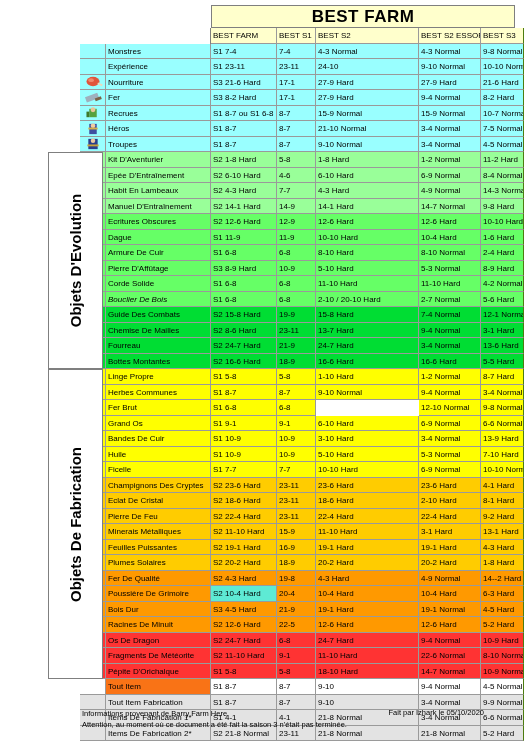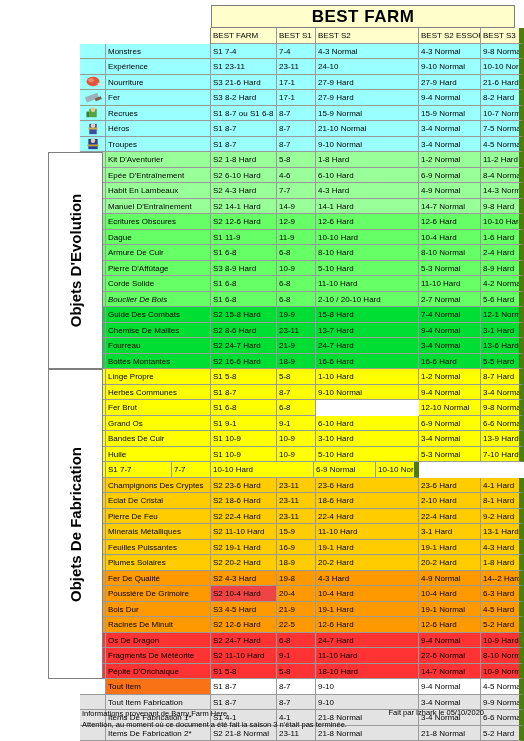--- a/index.html
+++ b/index.html
@@ -51,21 +51,21 @@
   }
   .c-group { width: 55px; border-right: 1px solid #7f7f7f; background: #fff; }
   .c-tier  { width: 25px; text-align: center; font-size: 7px; font-weight: bold;
              border-right: 1px solid #9a9a9a; }
   .c-icon  { width: 26px; padding: 0; position: relative; }
   .c-name  { width: 105px; }
   .c-f     { width: 66px; }
   .c-s1    { width: 39px; }
   .c-s2    { width: 103px; }
   .c-es    { width: 62px; }
-  .c-s3    { width: 43px; border-right: 5px solid #4d7c0f; }
+  .c-s3    { width: 43px; border-right: 1px solid #4d7c0f; }
 
   
   .hdr .cell { background: #ffffcc; font-size: 8px; }
   .hdr .c-group, .hdr .c-tier, .hdr .c-icon, .hdr .c-name {
     background: #ffffff; border-right: none; border-bottom: none;
   }
   .hdr .c-name { border-right: 1px solid #7f7f7f; }
 
   
   .blank { background: #ffffff; border: none; }
@@ -547,20 +547,21 @@
         <div class="cell c-s3" style="background: rgb(255, 255, 0);">7-10 Hard</div>
       </div>
       <div class="row">
         <div class="cell c-group" style="background: rgb(255, 255, 255); border-bottom: none;"></div>
         <div class="cell c-tier" style="background: rgb(255, 255, 255); border-bottom: none;"></div>
         <div class="cell c-icon" style="background: rgb(255, 255, 0);">
           <svg class="ico" viewBox="0 0 24 15">
             <path d="M14 1 q-6 4 -3 7 q3 3 -1 5" stroke="#d8b44a" stroke-width="2.5" fill="none"></path>
           </svg>
         </div>
+        <div class="cell c-name" style="background: rgb(255, 255, 0);">Ficelle</div>
         <div class="cell c-f" style="background: rgb(255, 255, 0);">S1 7-7</div>
         <div class="cell c-s1" style="background: rgb(255, 255, 0);">7-7</div>
         <div class="cell c-s2" style="background: rgb(255, 255, 0);">10-10 Hard</div>
         <div class="cell c-es" style="background: rgb(255, 255, 0);">6-9 Normal</div>
         <div class="cell c-s3" style="background: rgb(255, 255, 0);">10-10 Normal</div>
       </div>
       <div class="row">
         <div class="cell c-group" style="background: rgb(255, 255, 255); border-bottom: none;"></div>
         <div class="cell c-tier" style="background: rgb(236, 236, 236); border-bottom: none;"></div>
         <div class="cell c-icon" style="background: rgb(255, 204, 0);">
@@ -675,21 +676,21 @@
       <div class="row">
         <div class="cell c-group" style="background: rgb(255, 255, 255); border-bottom: none;"></div>
         <div class="cell c-tier" style="background: rgb(191, 191, 191); border-bottom: none;">3*</div>
         <div class="cell c-icon" style="background: rgb(255, 153, 0);">
           <svg class="ico" viewBox="0 0 24 15">
             <ellipse cx="12" cy="8" rx="6" ry="5" fill="#8a6bb0"></ellipse>
             <ellipse cx="10" cy="6" rx="2.5" ry="2" fill="#c3a8e0"></ellipse>
           </svg>
         </div>
         <div class="cell c-name" style="background: rgb(255, 153, 0);">Poussière De Grimoire</div>
-        <div class="cell c-f" style="background: #ef4444;">S2 10-4 Hard</div>
+        <div class="cell c-f" style="background: #5eead4;">S2 10-4 Hard</div>
         <div class="cell c-s1" style="background: rgb(255, 153, 0);">20-4</div>
         <div class="cell c-s2" style="background: rgb(255, 153, 0);">10-4 Hard</div>
         <div class="cell c-es" style="background: rgb(255, 153, 0);">10-4 Hard</div>
         <div class="cell c-s3" style="background: rgb(255, 153, 0);">6-3 Hard</div>
       </div>
       <div class="row">
         <div class="cell c-group" style="background: rgb(255, 255, 255); border-bottom: none;"></div>
         <div class="cell c-tier" style="background: rgb(191, 191, 191); border-bottom: none;"></div>
         <div class="cell c-icon" style="background: rgb(255, 153, 0);">
           <svg class="ico" viewBox="0 0 24 15">

